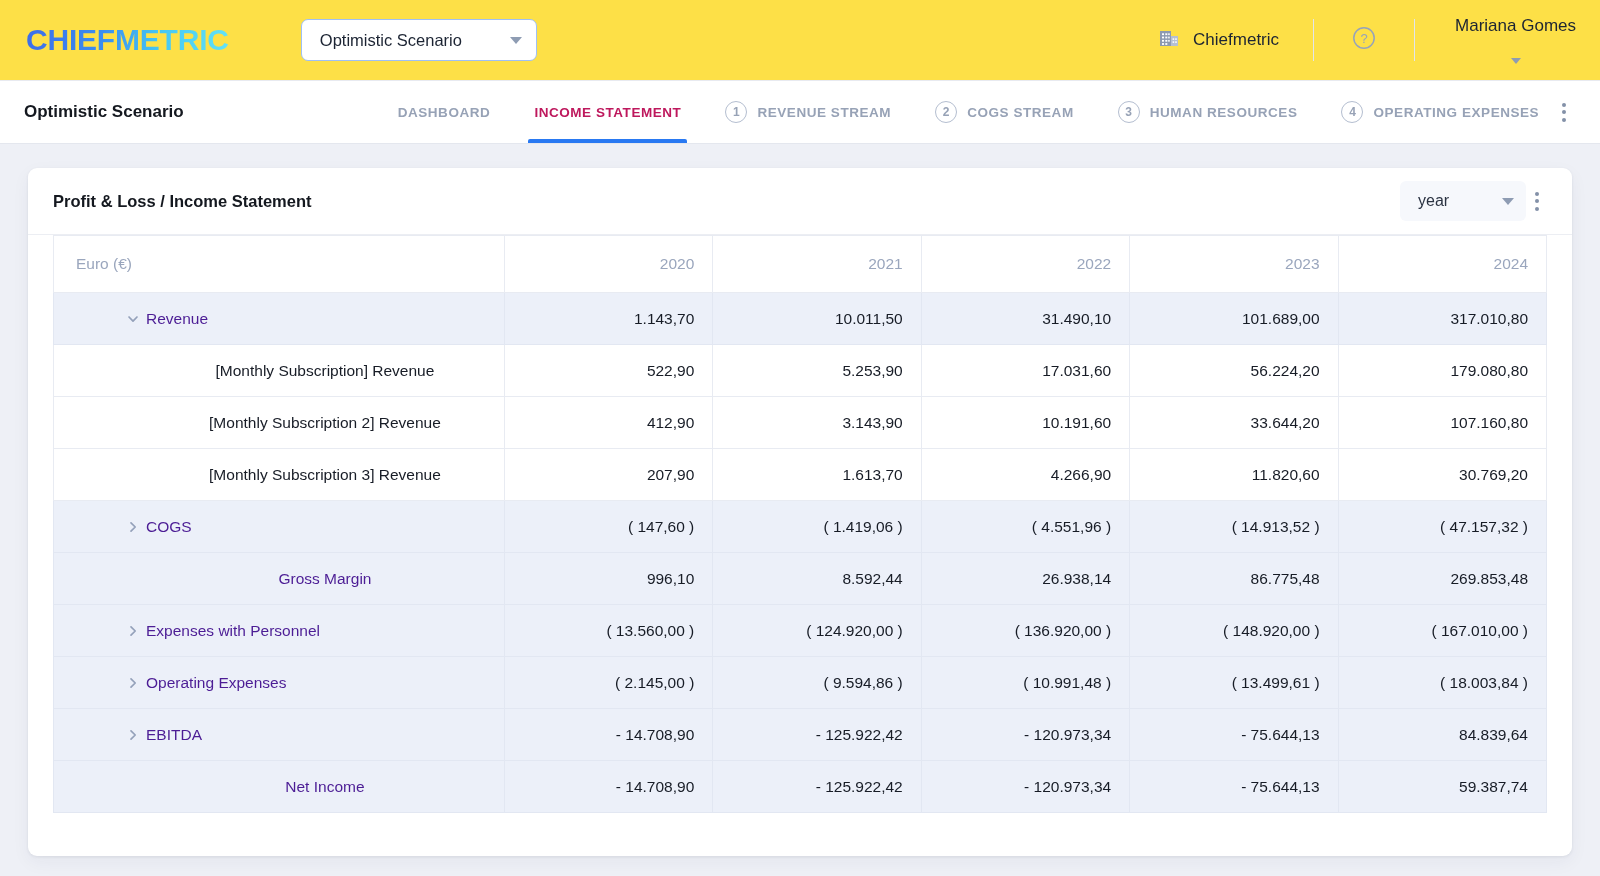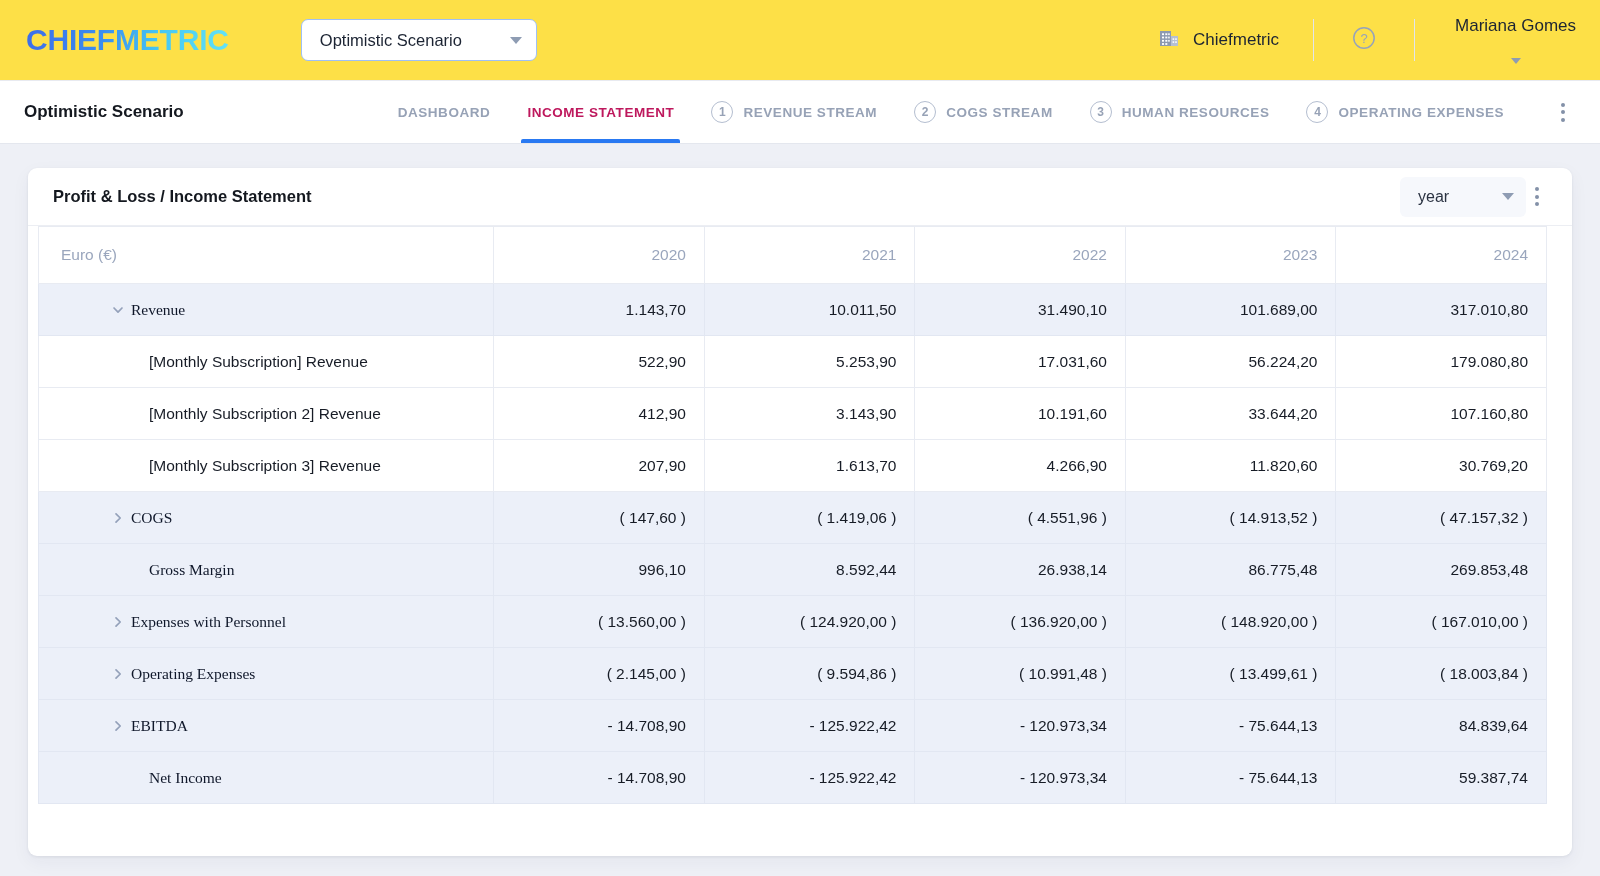--- a/index.html
+++ b/index.html
@@ -121,21 +121,21 @@
     font-size: 17px;
     font-weight: 700;
     color: #14181f;
     white-space: nowrap;
   }
   .tabs {
     display: flex;
     align-items: flex-end;
     height: 100%;
     margin-left: 200px;
-    gap: 9px;
+    gap: 16px;
   }
   .tab {
     display: flex;
     align-items: center;
     gap: 10px;
     height: 100%;
     padding: 0 14px;
     font-size: 13.5px;
     font-weight: 700;
     letter-spacing: 0.55px;
@@ -193,21 +193,21 @@
   .card {
     background: #ffffff;
     border-radius: 9px;
     box-shadow: 0 1px 3px rgba(30,40,70,0.08), 0 6px 18px rgba(30,40,70,0.05);
     height: 688px;
     display: flex;
     flex-direction: column;
     overflow: hidden;
   }
   .card-head {
-    height: 58px;
+    height: 67px;
     display: flex;
     align-items: center;
     padding: 0 22px 0 25px;
     border-bottom: 1px solid #eceef3;
     flex: 0 0 auto;
   }
   .card-title {
     font-size: 16.5px;
     font-weight: 700;
     color: #14181f;
@@ -229,21 +229,21 @@
     padding: 0 12px 0 18px;
     cursor: pointer;
   }
   .period-select .label {
     font-size: 16px;
     color: #2b3342;
   }
 
   
   .table-wrap {
-    padding: 0 25px 24px 10px;
+    padding: 0 25px 24px 25px;
     flex: 1 1 auto;
     overflow: hidden;
   }
   table.pnl {
     width: 100%;
     border-collapse: collapse;
     table-layout: fixed;
   }
   table.pnl th, table.pnl td {
     border: 1px solid #e8ebf2;
@@ -282,24 +282,24 @@
   .chev {
     width: 26px;
     flex: 0 0 26px;
     display: flex;
     align-items: center;
     justify-content: center;
     cursor: pointer;
   }
   .chev svg { display: block; }
   .ind-0 { padding-left: 48px; }   
-  .ind-nochev { padding-left: 92px; }
+  .ind-nochev { padding-left: 92px; justify-content: center; }
   .lbl-txt { font-size: 15.5px; color: #171c26; }
 
-  tr.shade .lbl-txt { color: #0f172a; font-family: Liberation Serif, serif; }
+  tr.shade .lbl-txt { color: #4c1d95; }
 </style>
 </head>
 <body>
 
 <div class="topbar">
   <div class="logo">CHIEFMETRIC</div>
 
   <div class="scenario-select">
     <span class="label">Optimistic Scenario</span>
     <span class="caret"></span>

